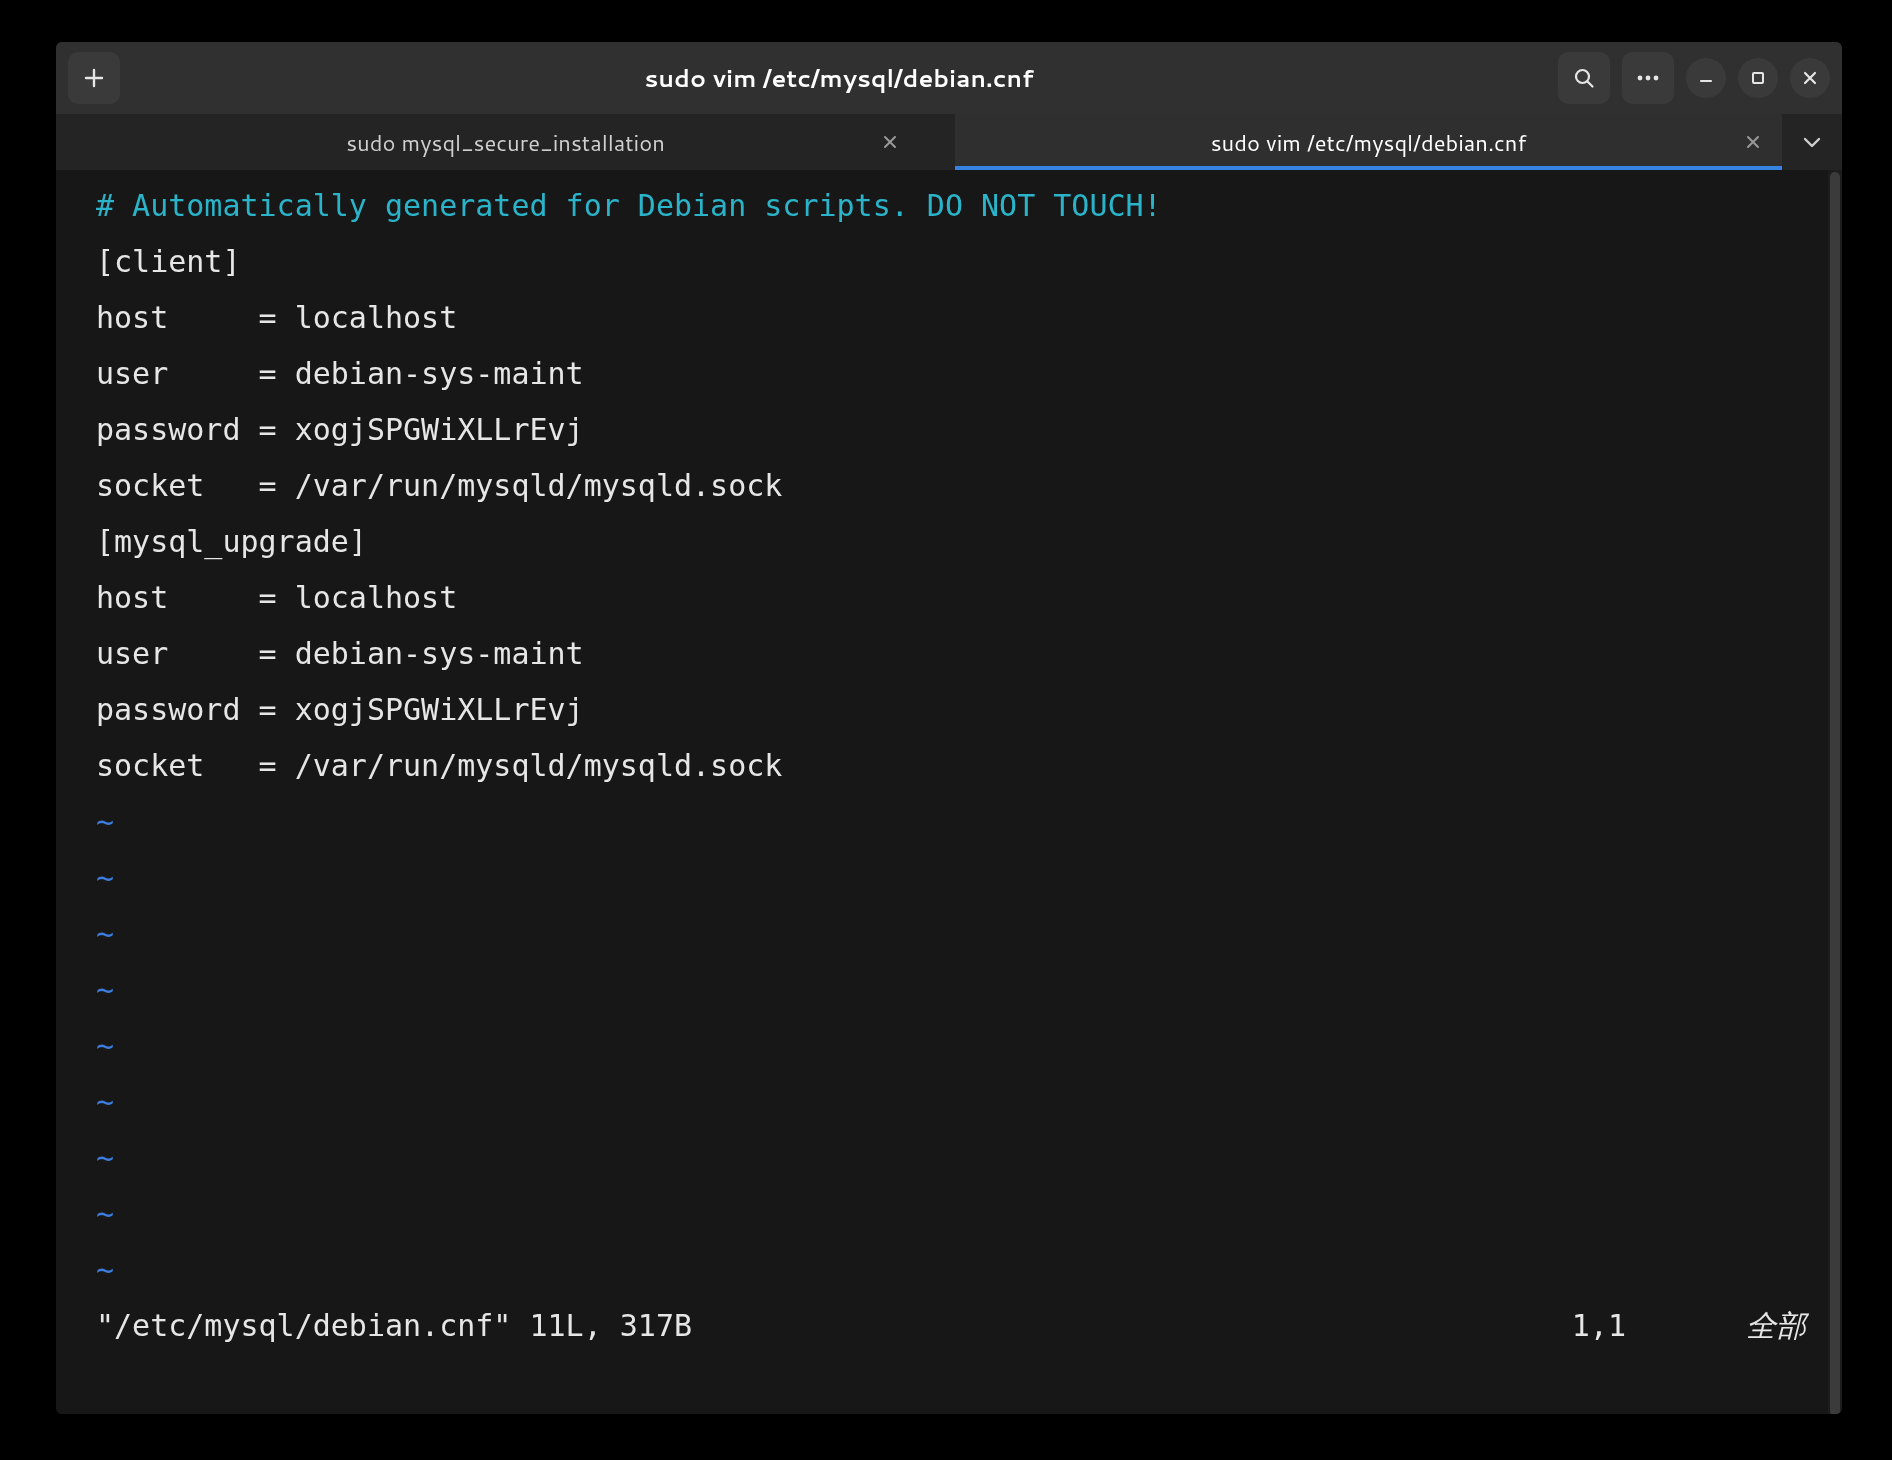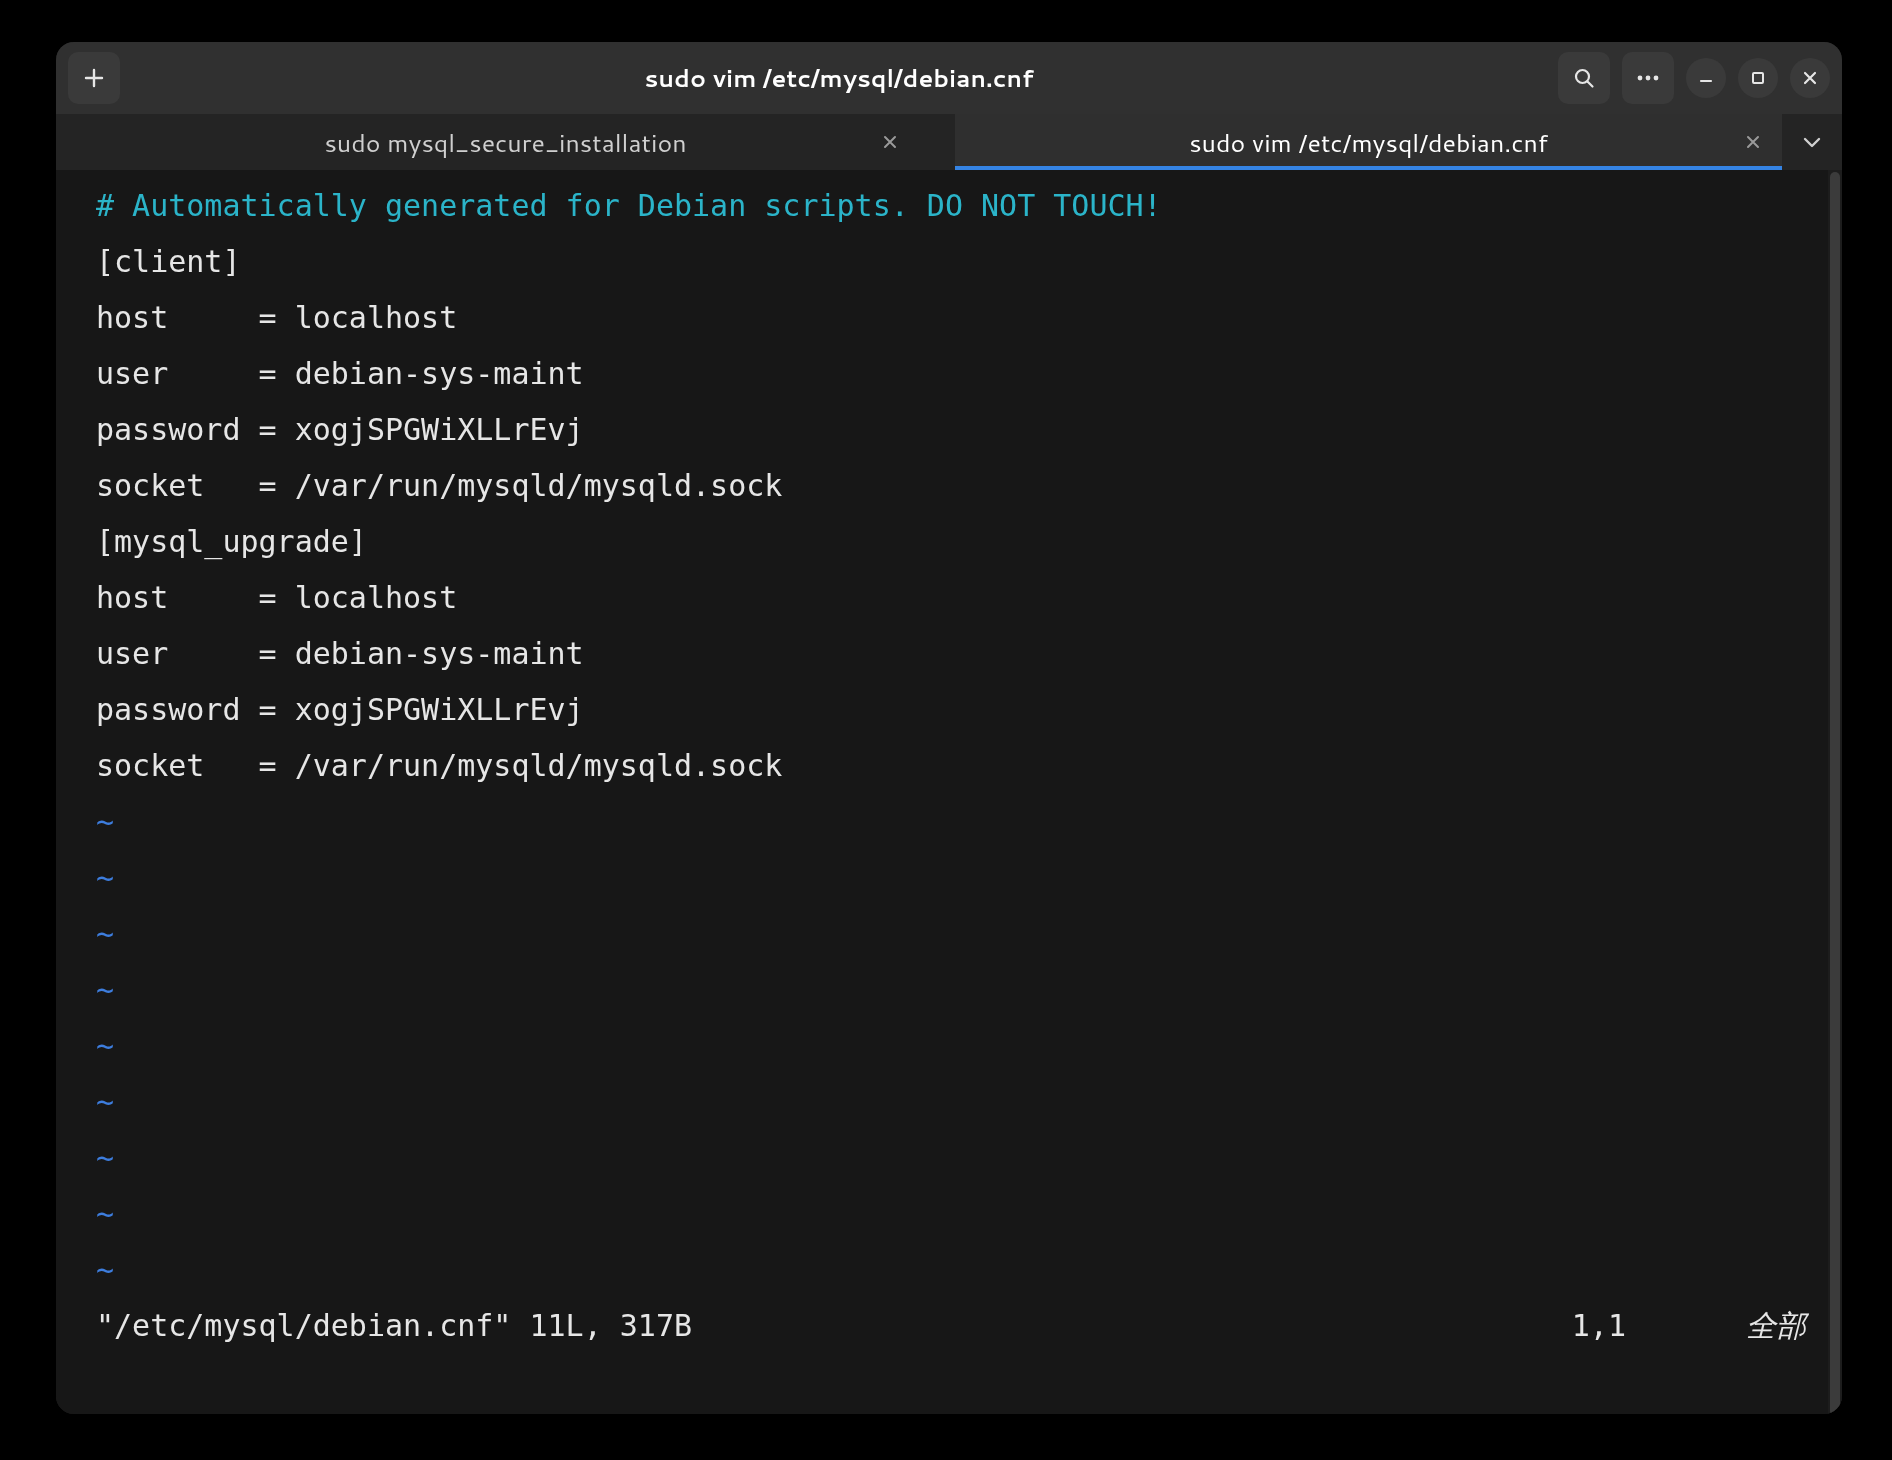--- a/index.html
+++ b/index.html
@@ -13,21 +13,21 @@
     align-items: flex-start;
     justify-content: flex-start;
   }
   .window {
     position: absolute;
     left: 56px;
     top: 42px;
     width: 1786px;
     height: 1372px;
     background: #1e1e1e;
-    border-radius: 18px;
+    border-radius: 6px;
     overflow: hidden;
     display: flex;
     flex-direction: column;
   }
   
   .headerbar {
     height: 72px;
     background: #303030;
     display: flex;
     align-items: center;
@@ -61,21 +61,21 @@
     display: flex;
     align-items: stretch;
   }
   .tab {
     flex: 1;
     display: flex;
     align-items: center;
     justify-content: center;
     position: relative;
     font-family: -apple-system, "Segoe UI", Cantarell, sans-serif;
-    font-size: 25px;
+    font-size: 22px;
     color: #cfcfcf;
     gap: 16px;
     margin-left: 36px;
   }
   .tab .label { flex: 0 0 auto; }
   .tab .close {
     position: absolute;
     right: 22px;
     color: #9a9a9a;
     font-size: 20px;

